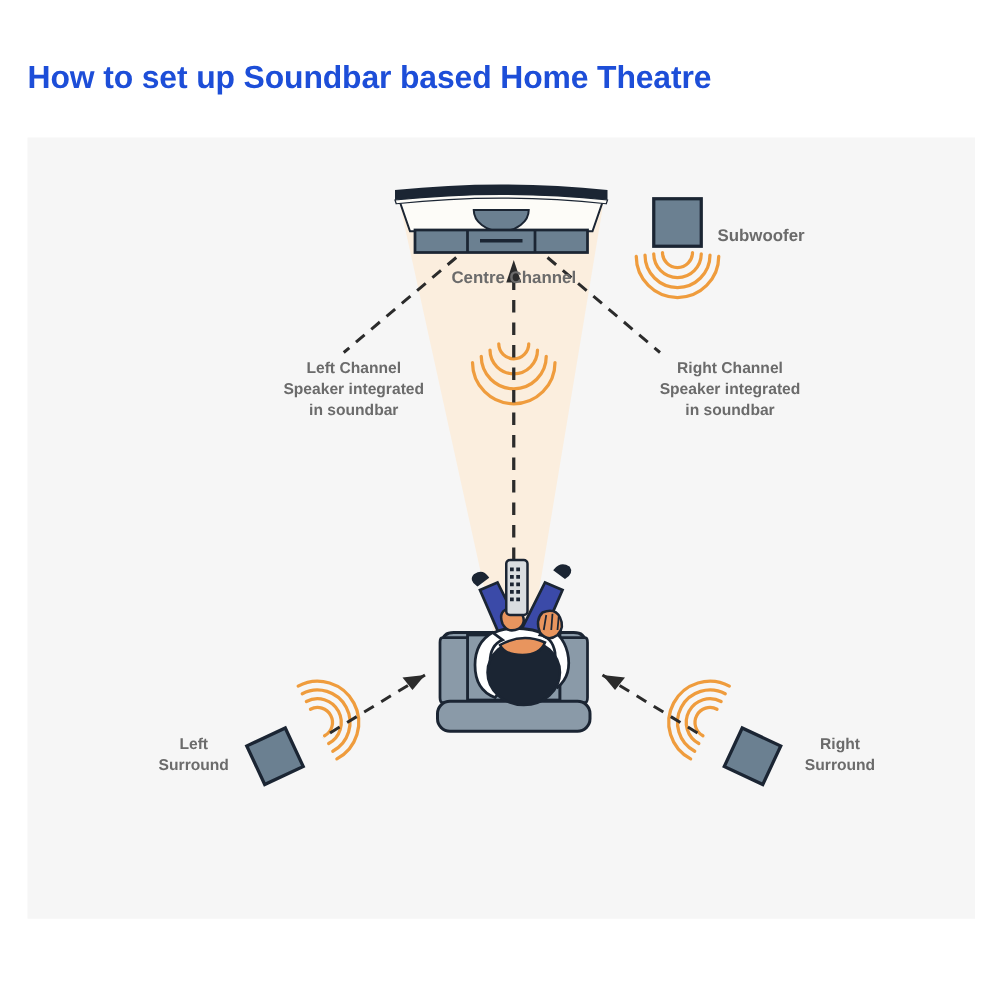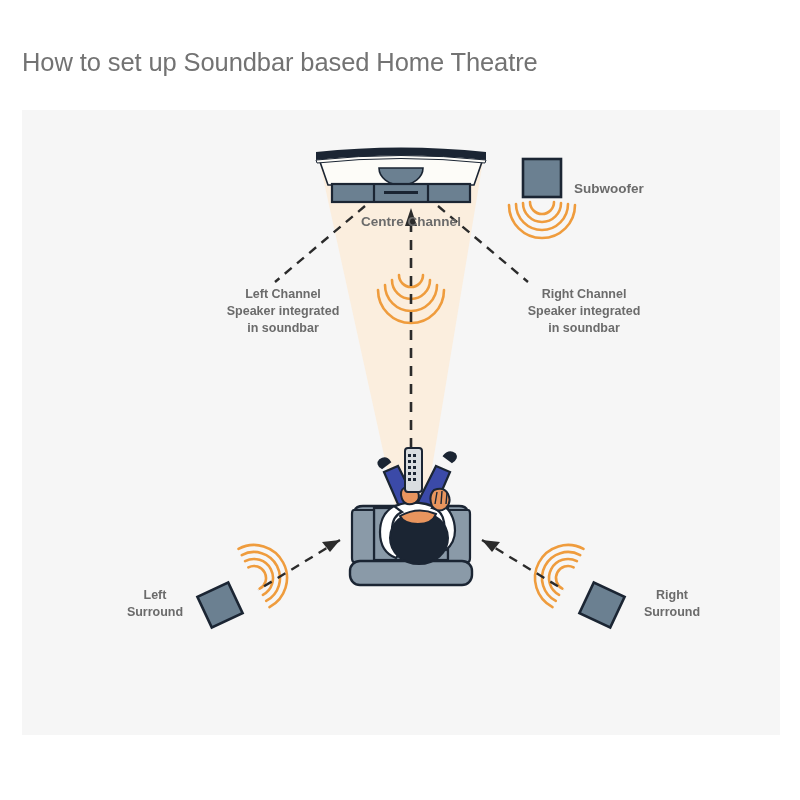--- a/index.html
+++ b/index.html
@@ -12,22 +12,22 @@
     height: 800px;
     font-family: "Liberation Sans", sans-serif;
     position: relative;
     overflow: hidden;
   }
   #page-title {
     position: absolute;
     left: 22px;
     top: 48px;
     font-size: 25.5px;
-    font-weight: normal;
-    color: #737373;
+    font-weight: bold;
+    color: #1d4ed8;
     letter-spacing: -0.1px;
     white-space: nowrap;
   }
   #diagram-panel {
     position: absolute;
     left: 22px;
     top: 110px;
     width: 758px;
     height: 625px;
     background: #f6f6f6;

